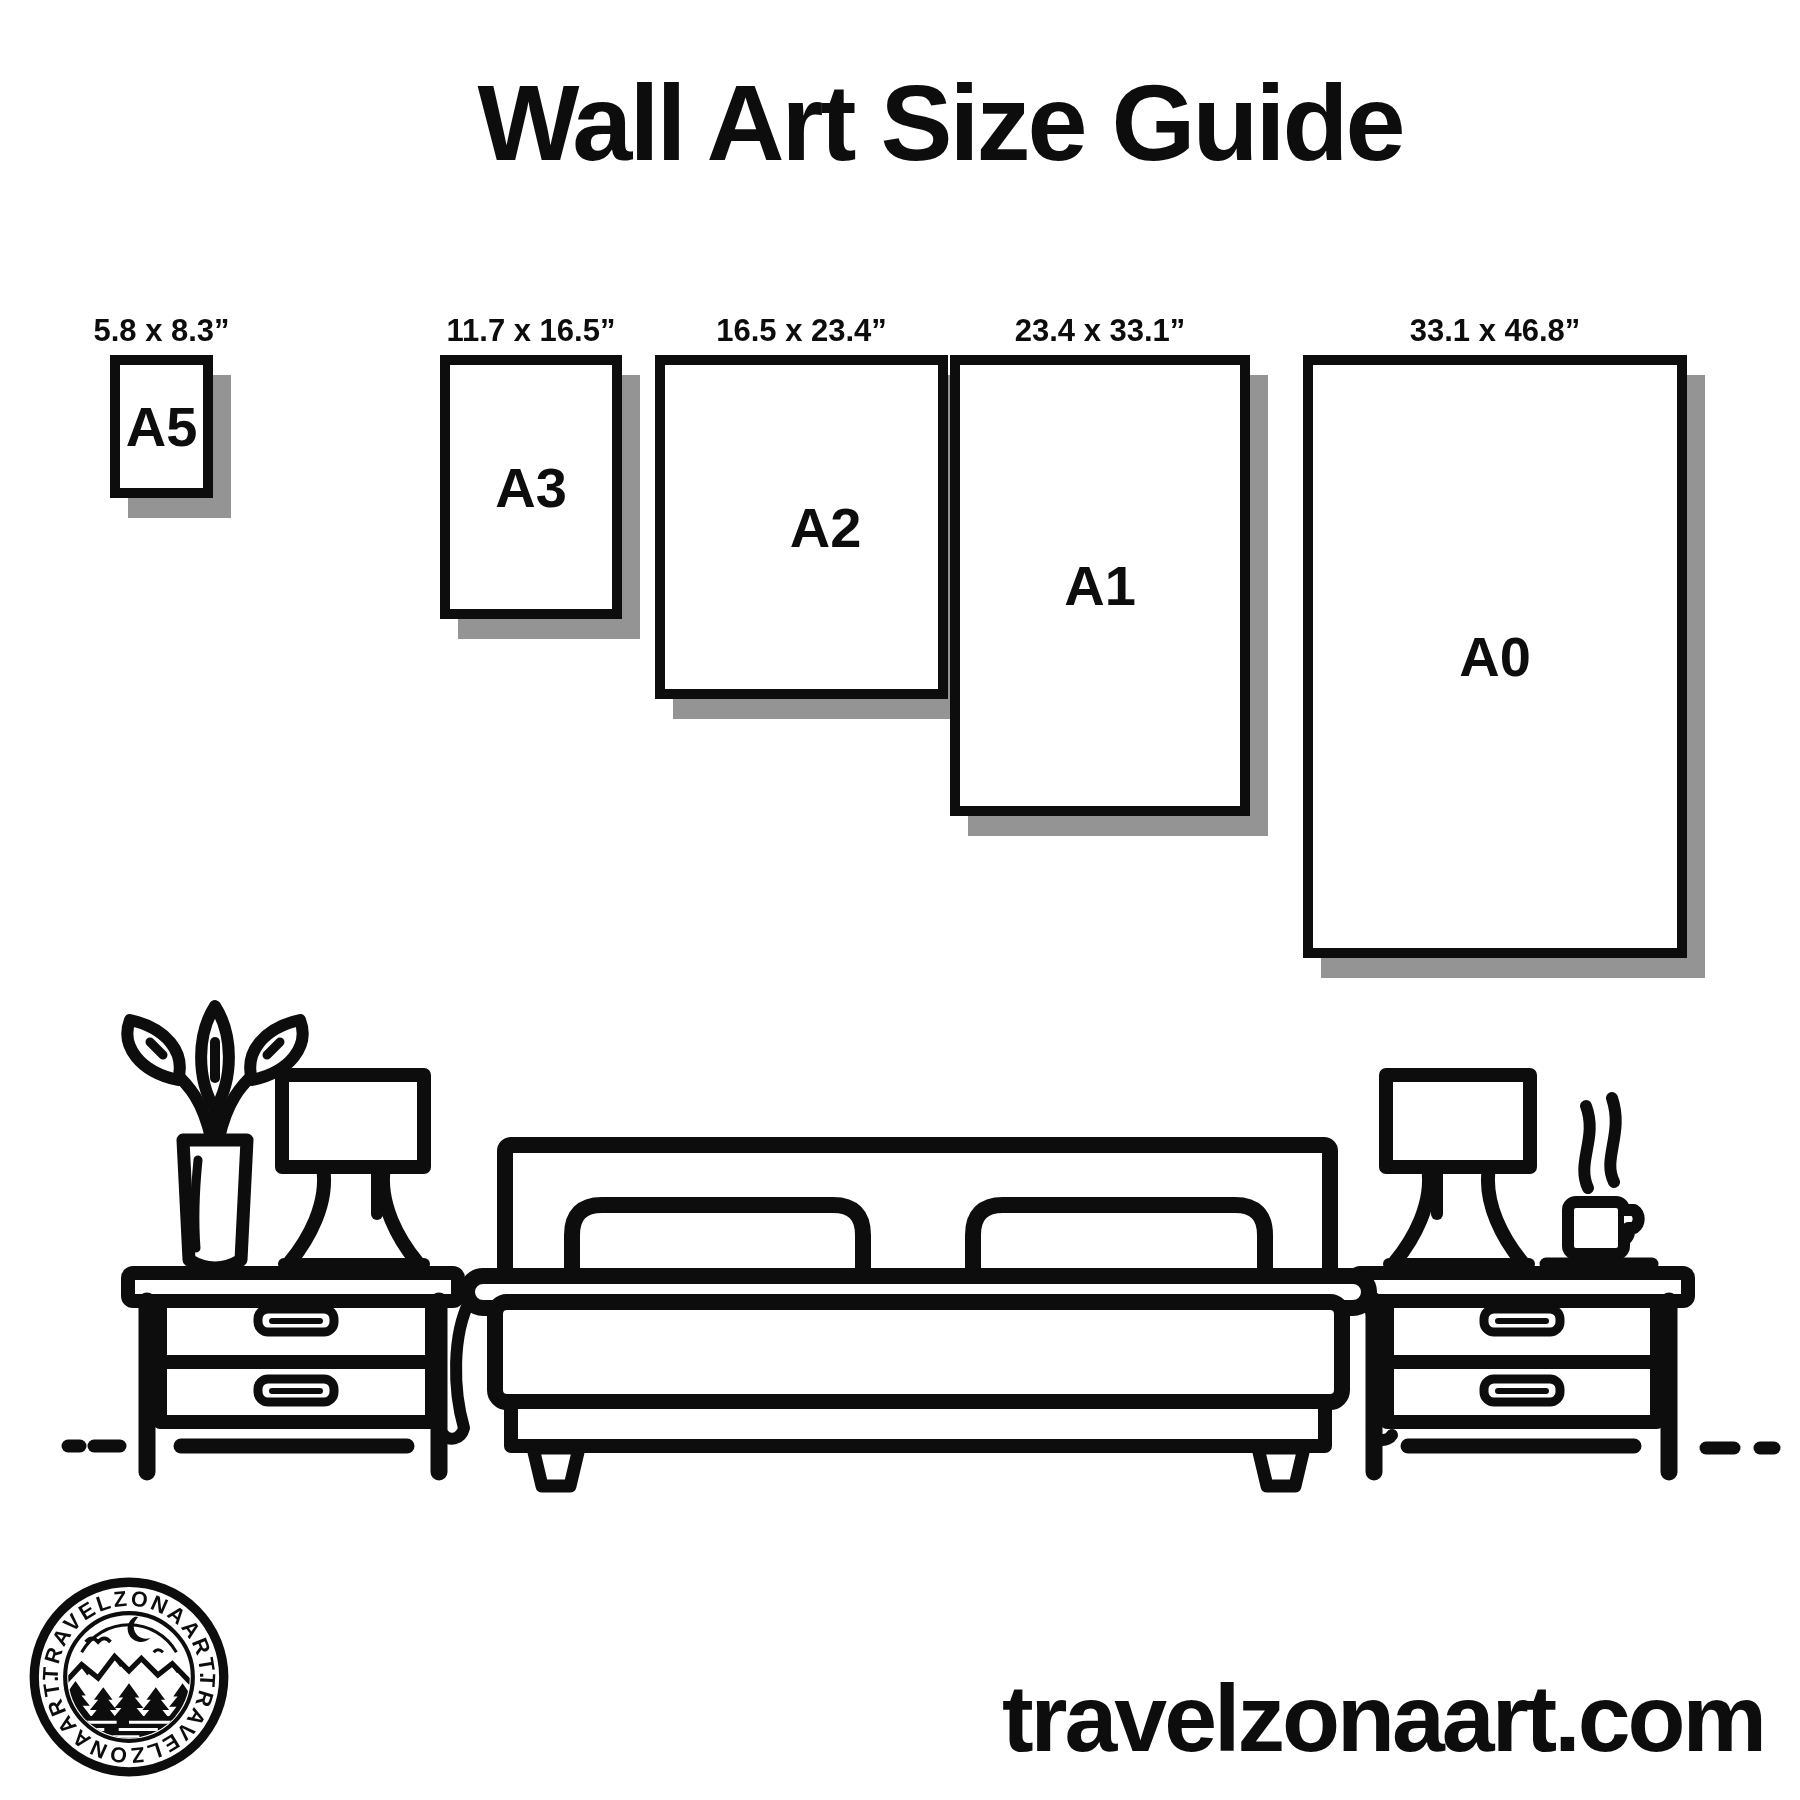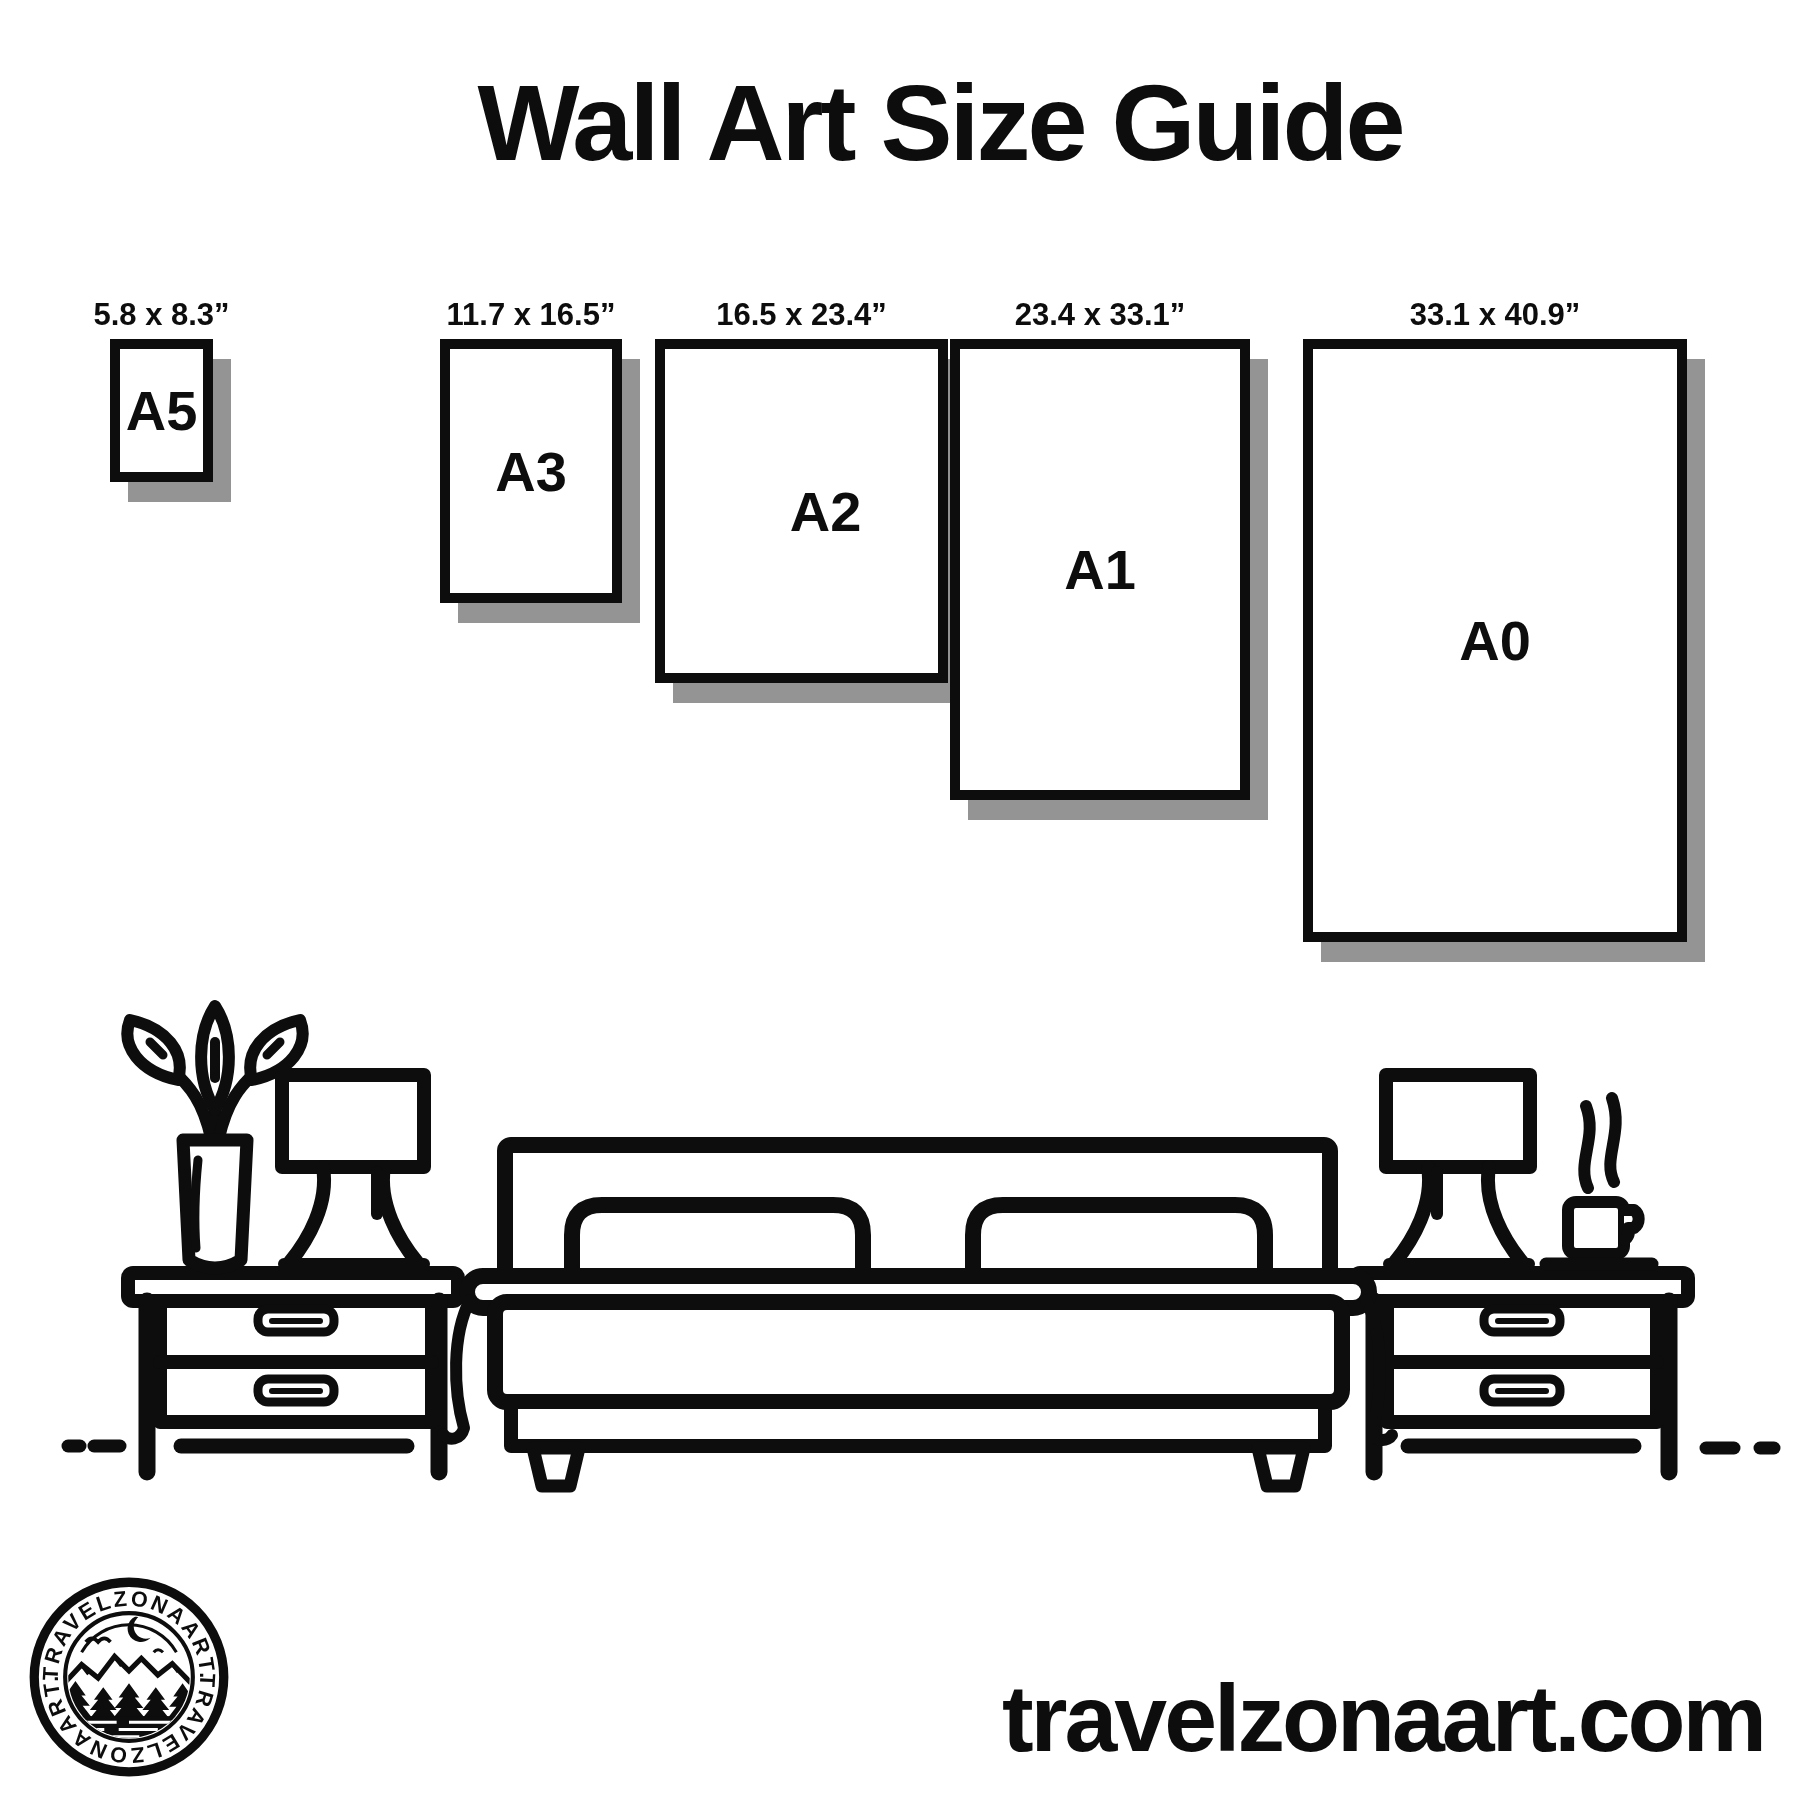--- a/index.html
+++ b/index.html
@@ -14,21 +14,21 @@
     overflow:hidden;color:var(--ink);
   }
   .title{
     position:absolute;top:60px;left:0;width:100%;text-align:center;
     font-size:108px;font-weight:700;letter-spacing:-3px;color:var(--ink);padding-left:40px;
   }
   
   .paper{
     position:absolute;background:#fff;border:10px solid var(--ink);
     box-shadow:18px 20px 0 var(--shadow);
-    display:flex;align-items:center;justify-content:center;
+    display:flex;align-items:center;justify-content:center;margin-top:16px;
   }
   .paper .letter{font-size:56px;font-weight:700;letter-spacing:0;}
   .size-label{
     position:absolute;top:-52px;left:50%;transform:translateX(-50%);
     white-space:nowrap;font-size:31px;font-weight:700;
   }
   #paper-a5{left:110px;top:339px;width:83px; height:123px;}
   #paper-a4{left:259px;top:339px;width:131px;height:162px;}
   #paper-a3{left:440px;top:339px;width:162px;height:244px;}
   #paper-a2{left:655px;top:339px;width:225px;height:324px;padding-left:48px;}
@@ -63,21 +63,21 @@
   </div>
   <div class="paper" id="paper-a2">
     <span class="size-label">16.5 x 23.4”</span>
     <span class="letter">A2</span>
   </div>
   <div class="paper" id="paper-a1">
     <span class="size-label">23.4 x 33.1”</span>
     <span class="letter">A1</span>
   </div>
   <div class="paper" id="paper-a0">
-    <span class="size-label">33.1 x 40.9”</span>
+    <span class="size-label">33.1 x 46.8”</span>
     <span class="letter">A0</span>
   </div>
 
   <svg class="scene" viewBox="0 0 1800 560" fill="none" stroke="#0d0d0d" stroke-linecap="round" stroke-linejoin="round">
 
     <g stroke-width="13">
       <path d="M68,456 h12"></path>
       <path d="M94,456 h26"></path>
       <path d="M1706,458 h28"></path>
       <path d="M1760,458 h14"></path>

